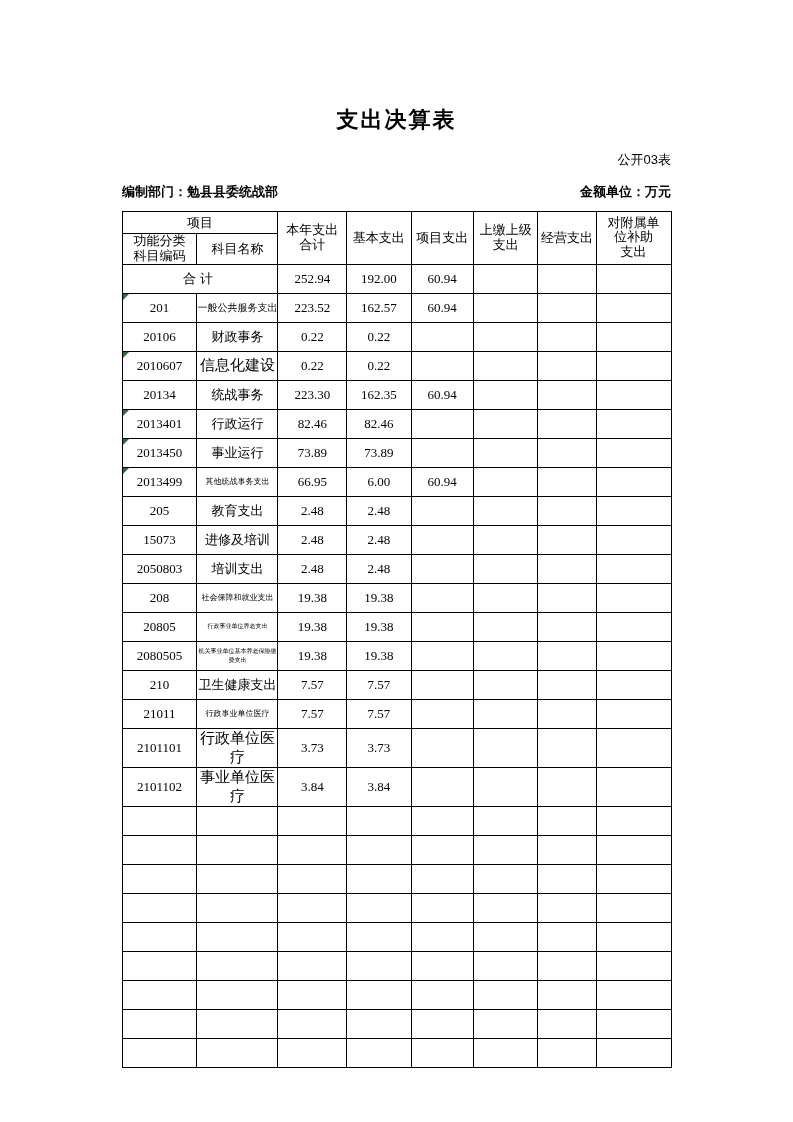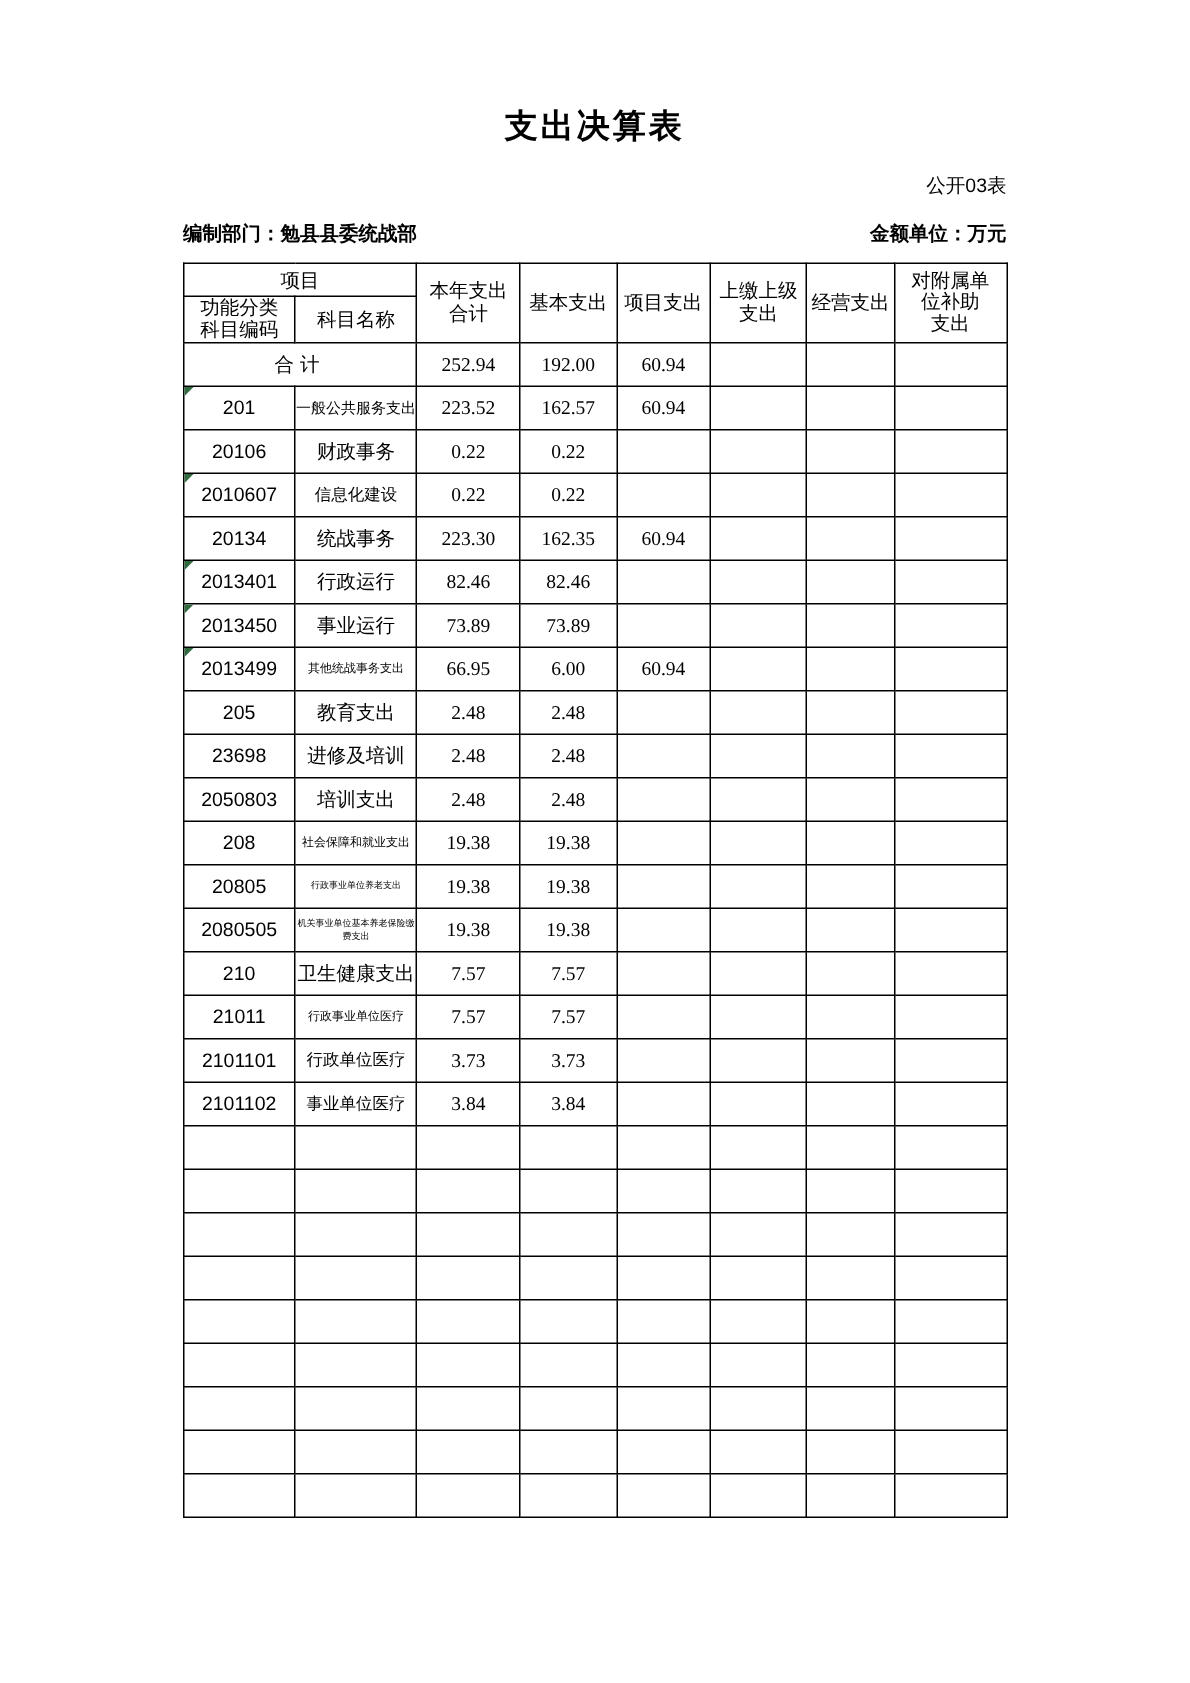--- a/index.html
+++ b/index.html
@@ -19,21 +19,21 @@
     width: 793px;
     height: 1122px;
     box-sizing: border-box;
   }
   .doc-title {
     text-align: center;
     font-size: 22px;
     font-weight: bold;
     font-family: "Liberation Sans", sans-serif;
     margin: 0;
-    padding-top: 69px;
+    padding-top: 105px;
     letter-spacing: 2px;
   }
   .form-code {
     text-align: right;
     font-size: 13px;
     padding-right: 122px;
     padding-top: 16px;
     margin-left: 12px;
   }
   .meta-row {
@@ -74,30 +74,30 @@
   }
   td.num {
     text-align: right;
     padding-right: 7px;
     font-family: "Liberation Serif", serif;
     font-size: 14px;
   }
   td.code {
     text-align: left;
     padding-left: 5px;
-    font-family: Liberation Sans, sans-serif;
+    font-family: Liberation Serif, serif;
     font-size: 13px;
   }
   td.name {
     text-align: center;
     font-size: 13px;
   }
   td.name.lvl1 { font-size: 10px; }
   td.name.lvl2 { font-size: 13px; margin-top: 16px; }
-  td.name.lvl3 { font-size: 11px; }
+  td.name.lvl3 { font-size: 15px; }
   td.name.tiny { font-size: 8px; }
   td.name.xtiny { font-size: 6px; }
   td.total-label {
     text-align: center;
     font-size: 14px;
     letter-spacing: 4px;
   }
   .corner-mark {
     position: relative;
   }
@@ -263,21 +263,21 @@
           <td class="code">205</td>
           <td class="name lvl2">教育支出</td>
           <td class="num">2.48</td>
           <td class="num">2.48</td>
           <td class="num"></td>
           <td class="num"></td>
           <td class="num"></td>
           <td class="num"></td>
         </tr>
         <tr>
-          <td class="code">23698</td>
+          <td class="code">15073</td>
           <td class="name lvl2">进修及培训</td>
           <td class="num">2.48</td>
           <td class="num">2.48</td>
           <td class="num"></td>
           <td class="num"></td>
           <td class="num"></td>
           <td class="num"></td>
         </tr>
         <tr>
           <td class="code">2050803</td>

